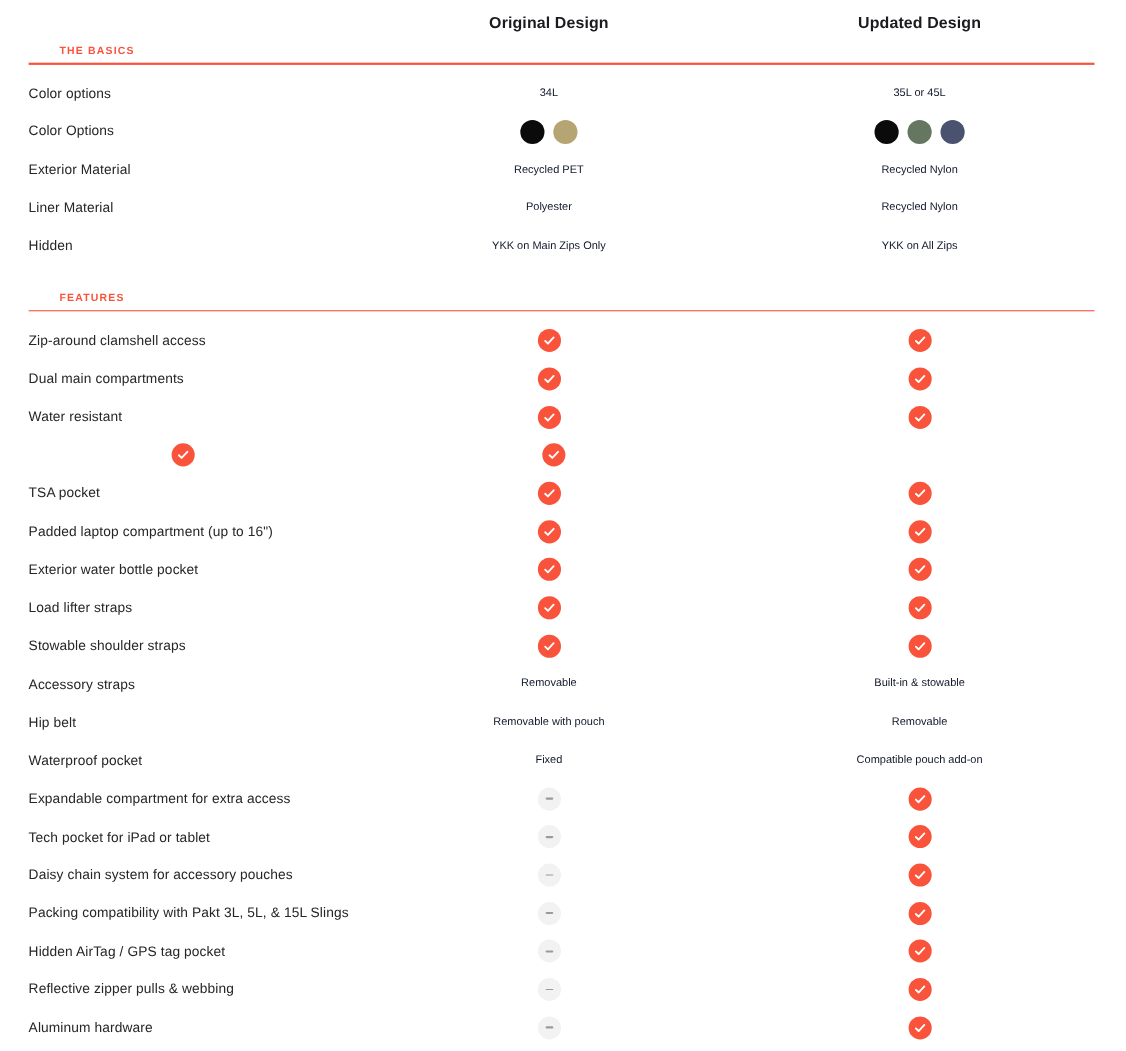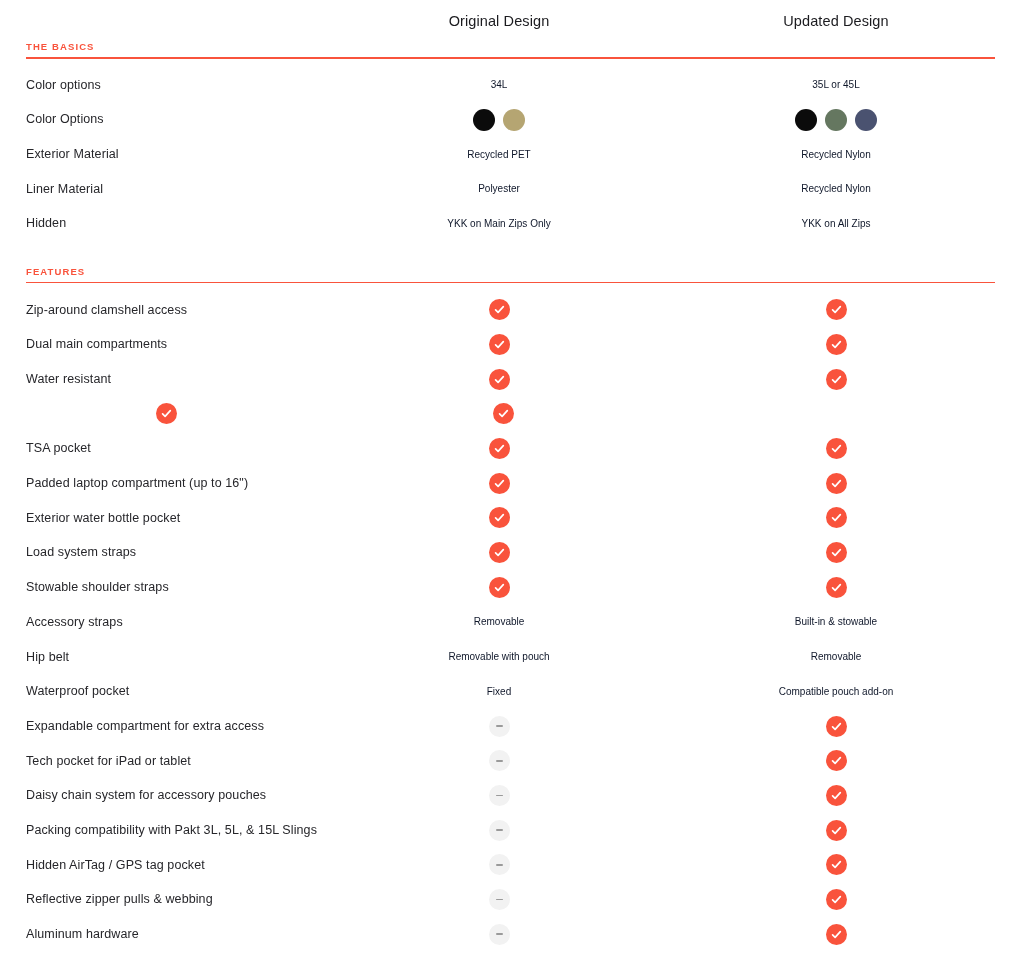--- a/index.html
+++ b/index.html
@@ -53,37 +53,38 @@
   .col-b { margin-left:  19px; }
 
   
   .table-header {
     height: 30px;
     padding-top: 6px;
   }
   .table-header .col-a,
   .table-header .col-b {
     font-size: 14.5px;
-    font-weight: 400;
+    font-weight: 700;
     color: #1b1b1f;
     letter-spacing: 0.1px;
   }
 
   
   .section-head {
     width: 969px;
     margin-top: 5px;
   }
   .section-head .section-title {
     font-size: 9.5px;
     font-weight: 700;
     letter-spacing: 1.1px;
     color: #f9533c;
     text-transform: uppercase;
     padding-bottom: 5px;
+    margin-left: 28px;
   }
   .section-rule {
     height: 1.5px;
     width: 969px;
     background: #f9533c;
   }
 
   
   .section-body { padding-top: 9px; }
   .data-row { height: 34.7px; }
@@ -316,21 +317,21 @@
           </div>
           <div class="col-b">
             <span class="mark yes">
               <svg width="13" height="13" viewBox="0 0 13 13" aria-hidden="true">
                 <path d="M2.6 6.9 L5.1 9.3 L10.3 3.7" fill="none" stroke="#ffffff" stroke-width="1.7" stroke-linecap="round" stroke-linejoin="round"></path>
               </svg>
             </span>
           </div>
         </div>
         <div class="row data-row">
-          <div class="col-label">Load system straps</div>
+          <div class="col-label">Load lifter straps</div>
           <div class="col-a">
             <span class="mark yes">
               <svg width="13" height="13" viewBox="0 0 13 13" aria-hidden="true">
                 <path d="M2.6 6.9 L5.1 9.3 L10.3 3.7" fill="none" stroke="#ffffff" stroke-width="1.7" stroke-linecap="round" stroke-linejoin="round"></path>
               </svg>
             </span>
           </div>
           <div class="col-b">
             <span class="mark yes">
               <svg width="13" height="13" viewBox="0 0 13 13" aria-hidden="true">

